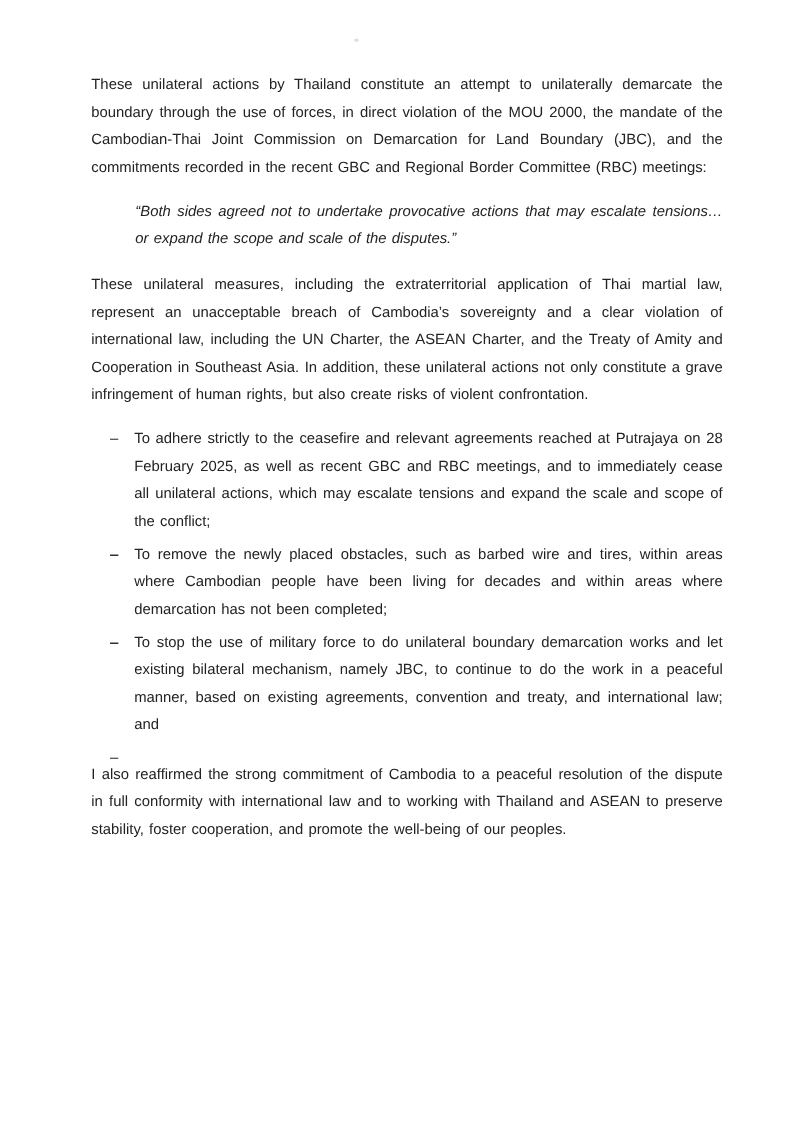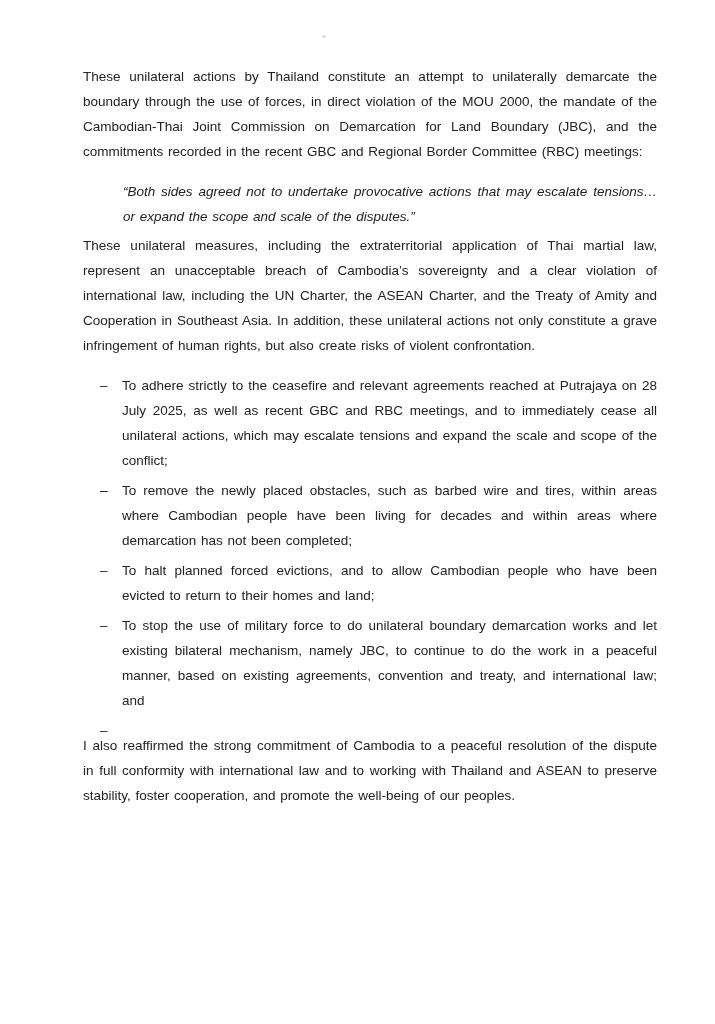--- a/index.html
+++ b/index.html
@@ -19,21 +19,21 @@
     line-height: 25px;
     color: #222222;
     text-align: justify;
     word-spacing: 1px;
     overflow: hidden;
   }
   .para {
     margin: 0 0 15px 0;
   }
   .quote {
-    margin: 0 0 4px 40px;
+    margin: 0 0 17px 40px;
     font-style: italic;
   }
   .bullets {
     list-style: none;
     margin: 6px 0 20px 0;
     padding: 0 0 0 39px;
   }
   .bullets li {
     position: relative;
     margin: 0 0 5px 0;
@@ -65,32 +65,31 @@
   <p class="para">These unilateral actions by Thailand constitute an attempt to unilaterally demarcate the boundary through the use of forces, in direct violation of the MOU 2000, the mandate of the Cambodian-Thai Joint Commission on Demarcation for Land Boundary (JBC), and the commitments recorded in the recent GBC and Regional Border Committee (RBC) meetings:</p>
 
   <p class="quote">“Both sides agreed not to undertake provocative actions that may escalate tensions… or expand the scope and scale of the disputes.”</p>
 
   <p class="para">These unilateral measures, including the extraterritorial application of Thai martial law, represent an unacceptable breach of Cambodia’s sovereignty and a clear violation of international law, including the UN Charter, the ASEAN Charter, and the Treaty of Amity and Cooperation in Southeast Asia. In addition, these unilateral actions not only constitute a grave infringement of human rights, but also create risks of violent confrontation.</p>
 
 
   <ul class="bullets">
     <li>
       <span class="marker">–</span>
-      <span>To adhere strictly to the ceasefire and relevant agreements reached at Putrajaya on 28 July 2025, as well as recent GBC and RBC meetings, and to immediately cease all unilateral actions, which may escalate tensions and expand the scale and scope of the conflict;</span>
+      <span>To adhere strictly to the ceasefire and relevant agreements reached at Putrajaya on 28 February 2025, as well as recent GBC and RBC meetings, and to immediately cease all unilateral actions, which may escalate tensions and expand the scale and scope of the conflict;</span>
     </li>
     <li>
       <span class="marker">–</span>
     </li>
     <li>
       <span class="marker">–</span>
       <span>To remove the newly placed obstacles, such as barbed wire and tires, within areas where Cambodian people have been living for decades and within areas where demarcation has not been completed;</span>
     </li>
     <li>
       <span class="marker">–</span>
-      <span>To halt planned forced evictions, and to allow Cambodian people who have been evicted to return to their homes and land;</span>
     </li>
     <li>
       <span class="marker">–</span>
       <span>To stop the use of military force to do unilateral boundary demarcation works and let existing bilateral mechanism, namely JBC, to continue to do the work in a peaceful manner, based on existing agreements, convention and treaty, and international law; and</span>
     </li>
     <li>
       <span class="marker">–</span>
     </li>
   </ul>
 

